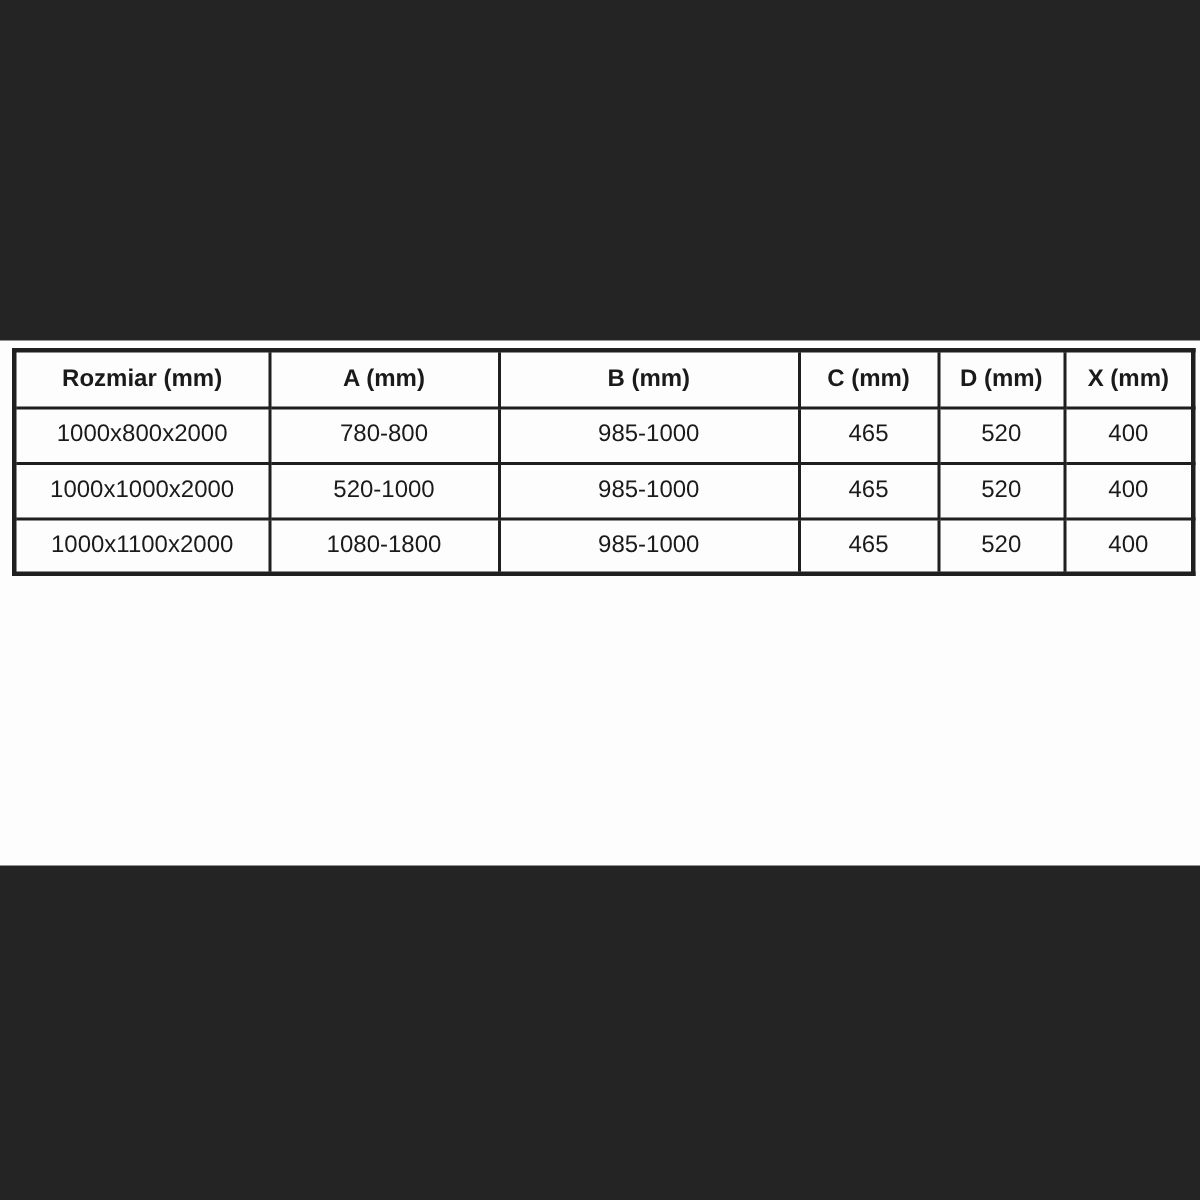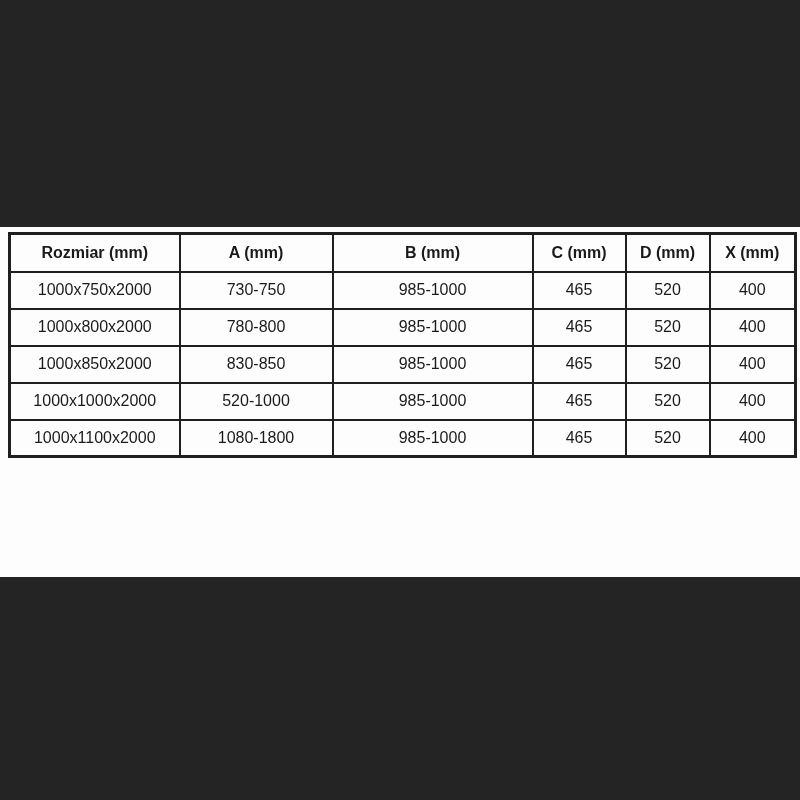--- a/index.html
+++ b/index.html
@@ -64,38 +64,22 @@
           <th>Rozmiar (mm)</th>
           <th>A (mm)</th>
           <th>B (mm)</th>
           <th>C (mm)</th>
           <th>D (mm)</th>
           <th>X (mm)</th>
         </tr>
     </thead>
     <tbody>
         <tr>
-          <td>1000x750x2000</td>
-          <td>730-750</td>
-          <td>985-1000</td>
-          <td>465</td>
-          <td>520</td>
-          <td>400</td>
-        </tr>
-        <tr>
           <td>1000x800x2000</td>
           <td>780-800</td>
-          <td>985-1000</td>
-          <td>465</td>
-          <td>520</td>
-          <td>400</td>
-        </tr>
-        <tr>
-          <td>1000x850x2000</td>
-          <td>830-850</td>
           <td>985-1000</td>
           <td>465</td>
           <td>520</td>
           <td>400</td>
         </tr>
         <tr>
           <td>1000x1000x2000</td>
           <td>520-1000</td>
           <td>985-1000</td>
           <td>465</td>

